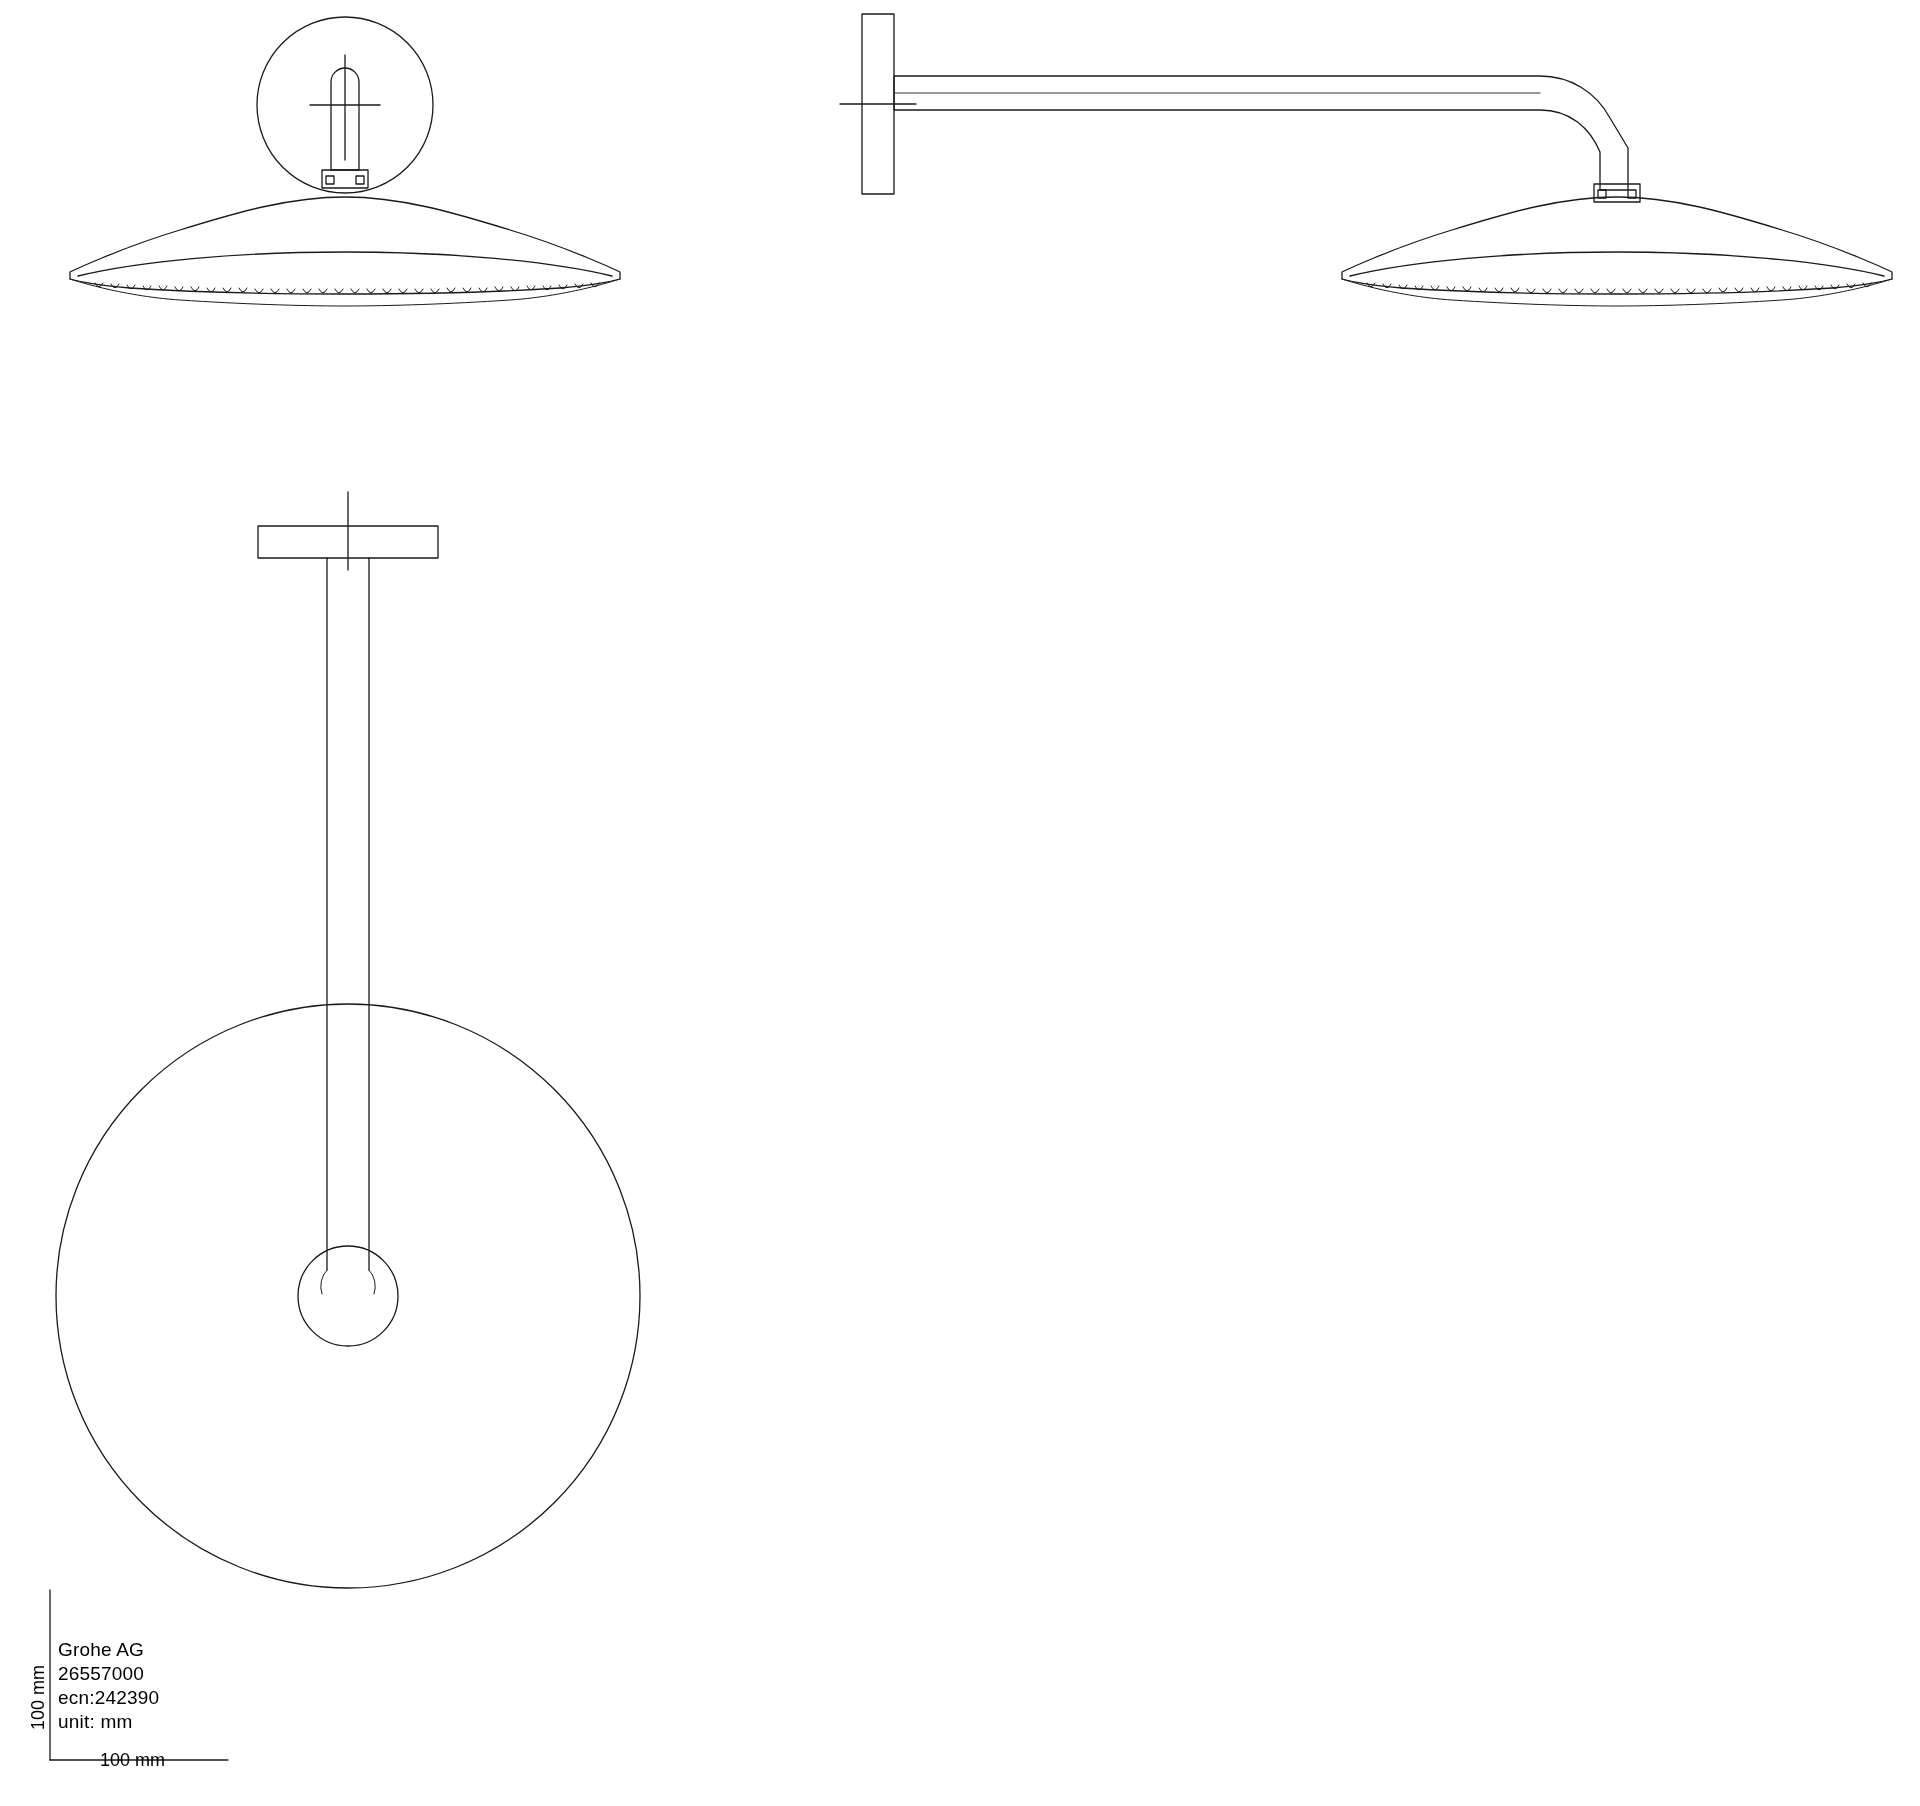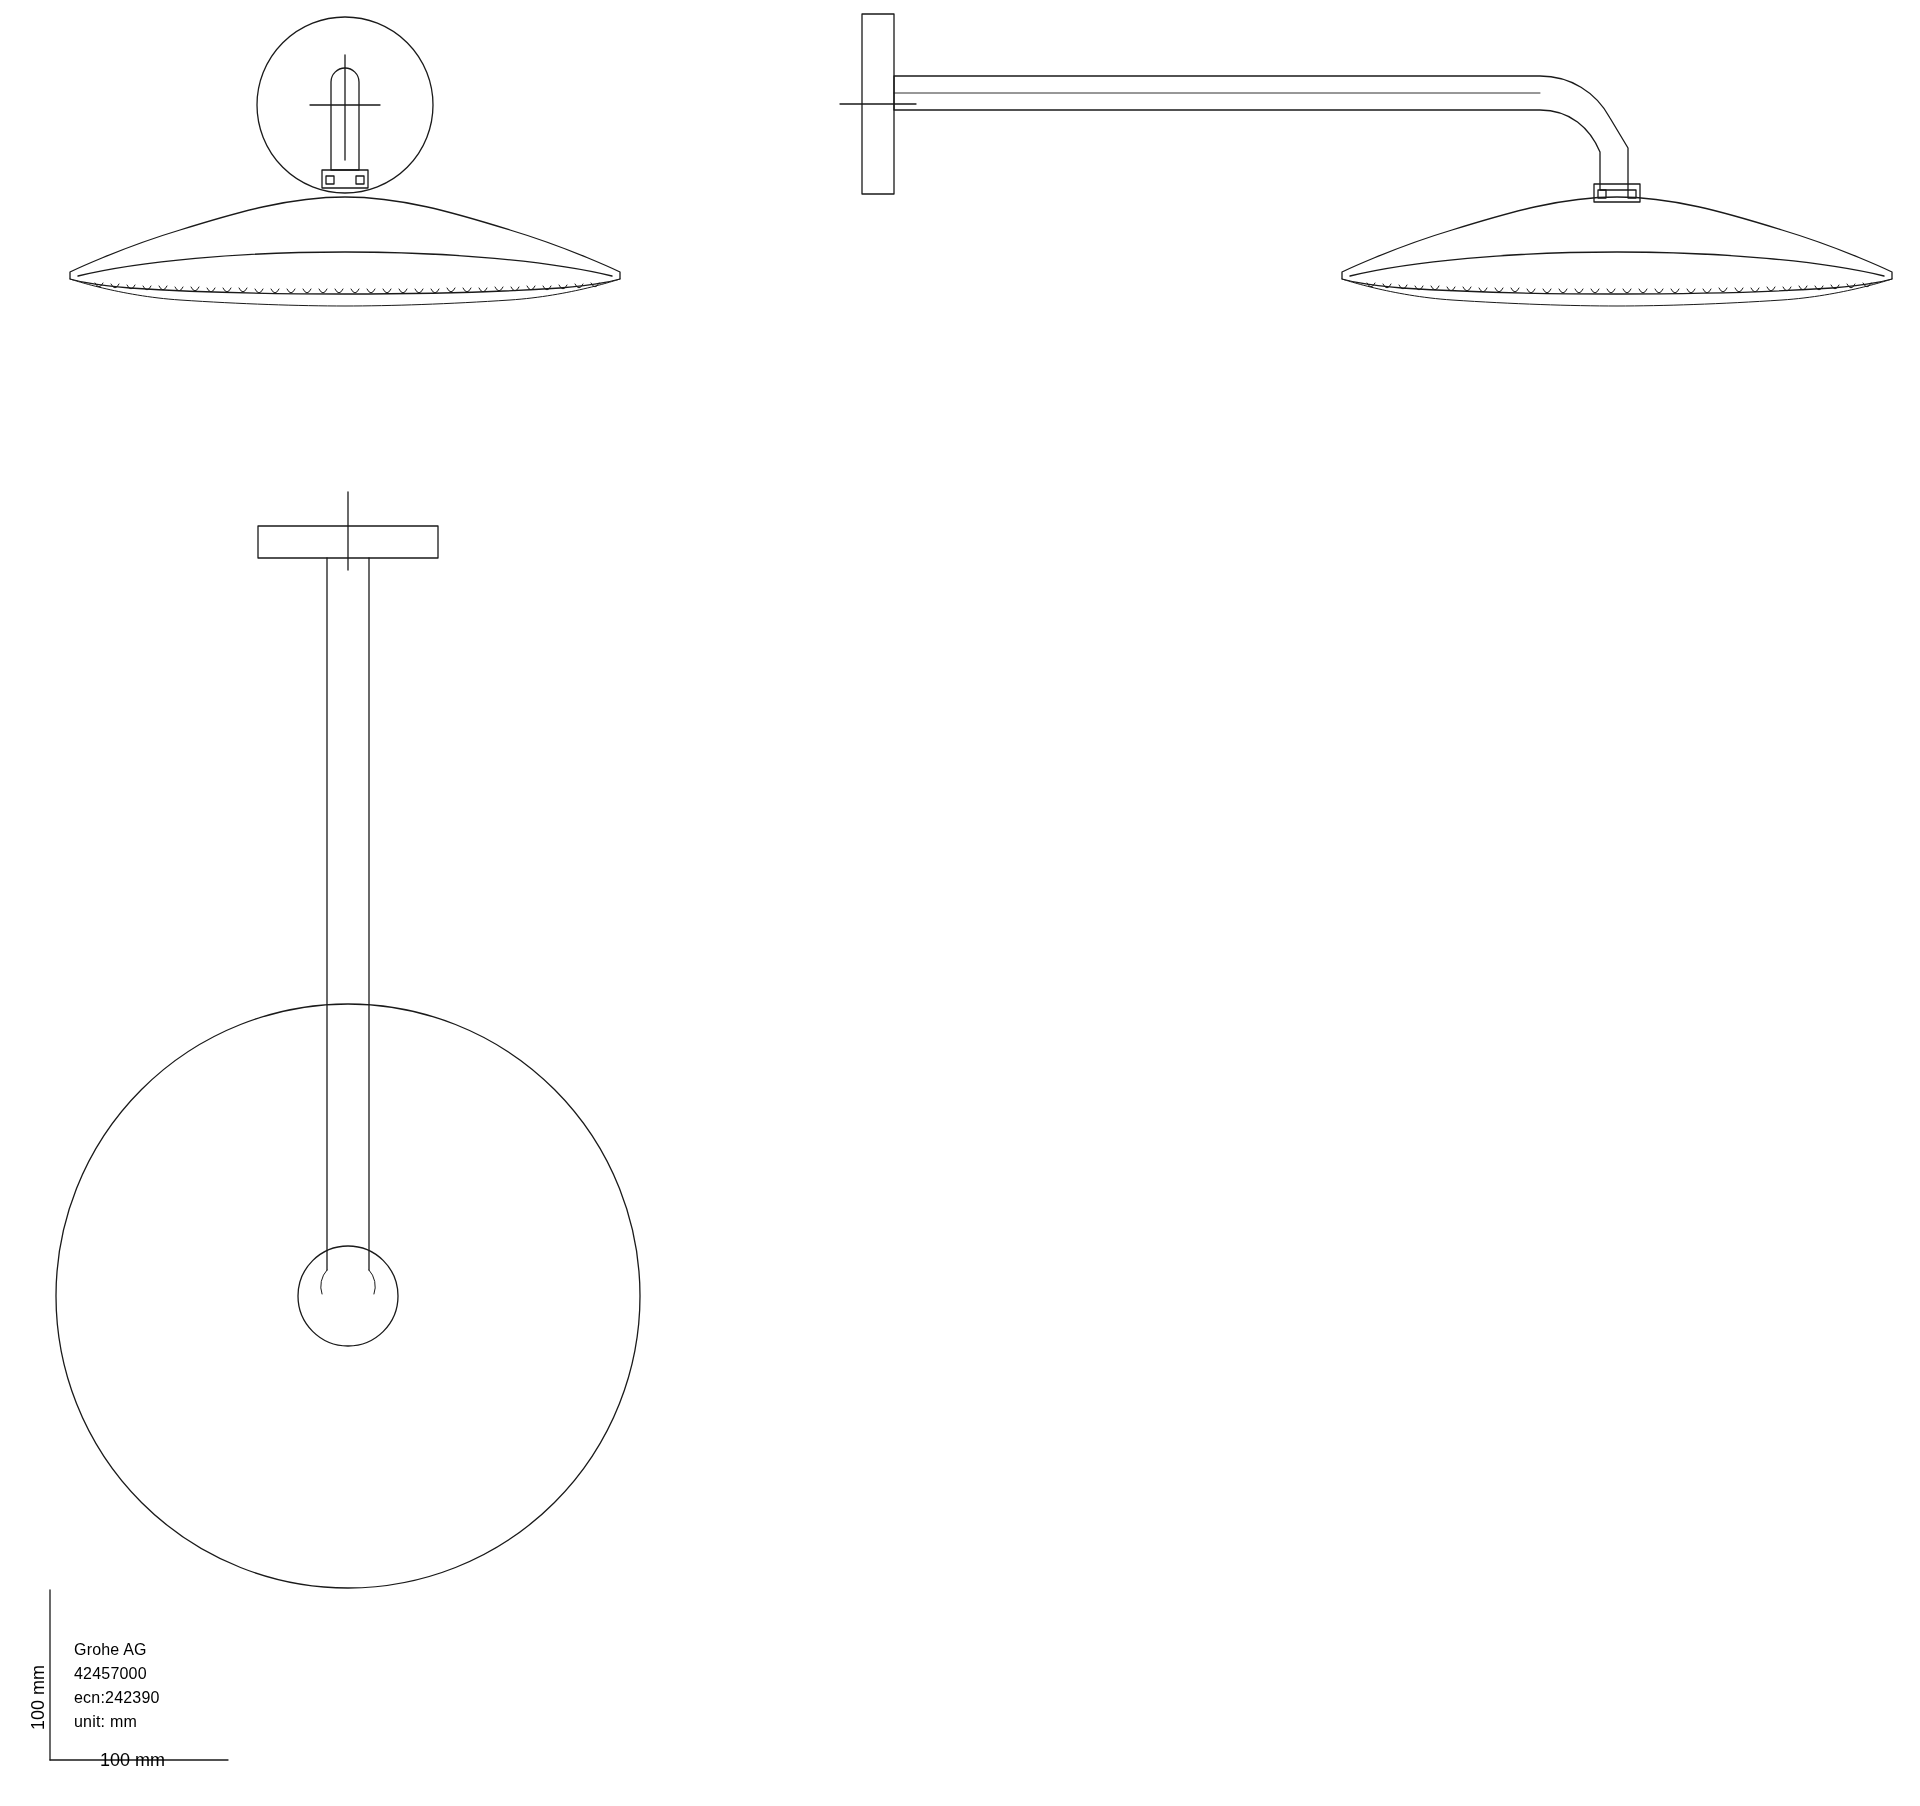--- a/index.html
+++ b/index.html
@@ -17,23 +17,23 @@
   }
   #drawing {
     position: absolute;
     left: 0;
     top: 0;
     width: 1920px;
     height: 1806px;
   }
   .title-block {
     position: absolute;
-    left: 74px;
+    left: 58px;
     top: 1638px;
-    font-size: 16px;
+    font-size: 19px;
     line-height: 24px;
     white-space: nowrap;
   }
   .title-block div {
     letter-spacing: 0.2px;
   }
   .scale-label-h {
     position: absolute;
     left: 100px;
     top: 1750px;
@@ -148,19 +148,19 @@
     <g>
       <line x1="50" y1="1590" x2="50" y2="1760"></line>
       <line x1="50" y1="1760" x2="228" y2="1760"></line>
     </g>
 
   </g>
 </svg>
 
 <div class="title-block">
   <div>Grohe AG</div>
-  <div>42457000</div>
+  <div>26557000</div>
   <div>ecn:242390</div>
   <div>unit: mm</div>
 </div>
 
 <div class="scale-label-h">100 mm</div>
 <div class="scale-label-v">100 mm</div>
 
 </body></html>

